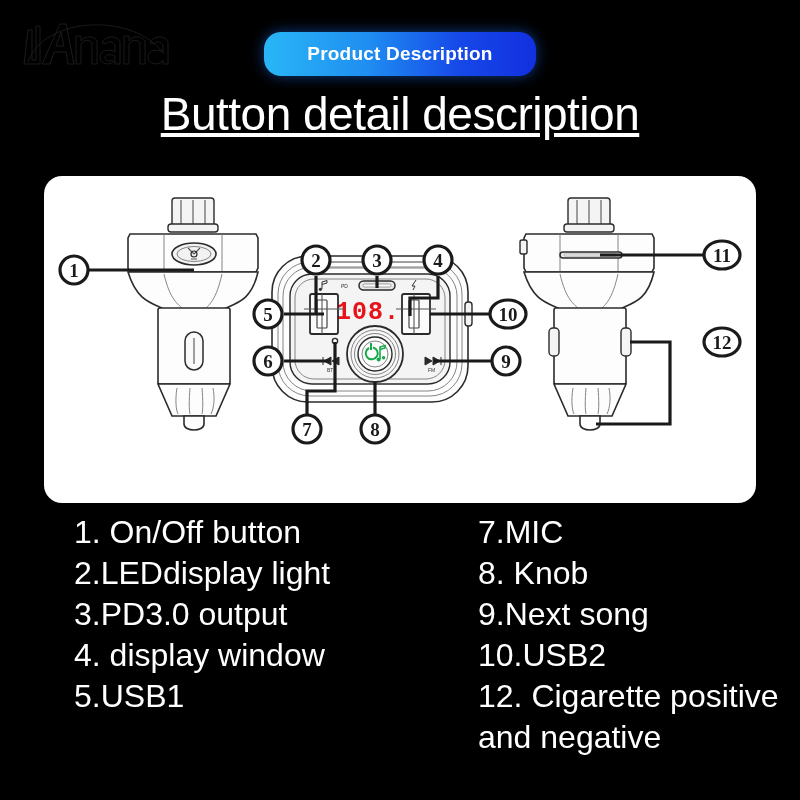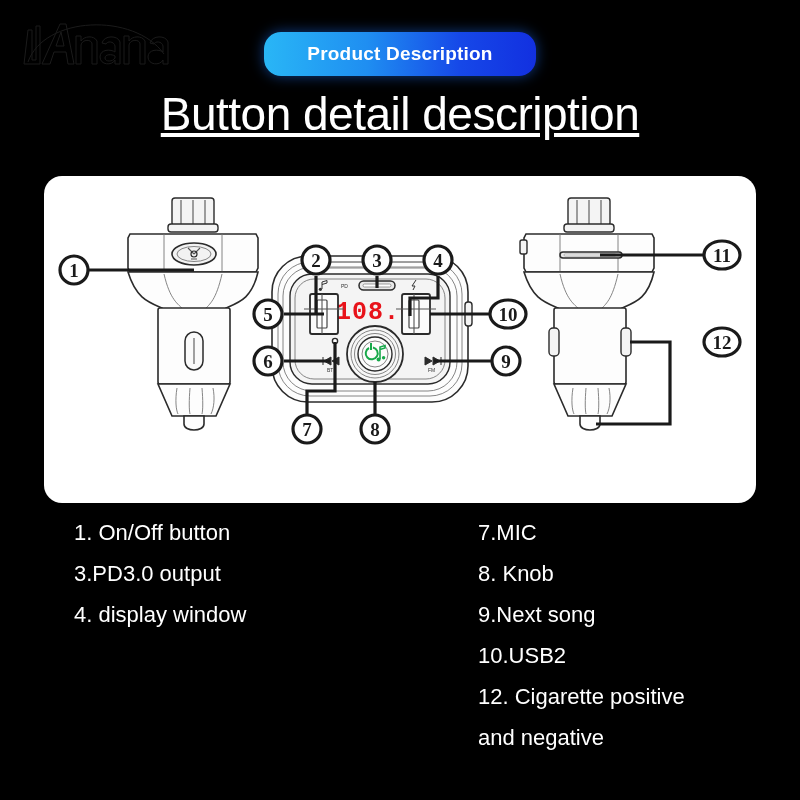--- a/index.html
+++ b/index.html
@@ -46,21 +46,21 @@
 
   
   #captions {
     position:absolute; left:0; top:512px; width:800px; height:288px;
     color:#fff;
   }
   .col { position:absolute; top:0; }
   .col.left  { left:74px;  width:380px; }
   .col.right { left:464px; width:330px;margin-left:14px; }
   .cap {
-    font-size:22px; font-weight:400; line-height:41px;
+    font-size:32px; font-weight:400; line-height:41px;
     white-space:pre-wrap;
   }
 </style>
 </head>
 <body>
 
 <div id="logo">
   <svg viewBox="0 0 160 62" xmlns="http://www.w3.org/2000/svg">
     <g fill="none" stroke="#1b1b1b" stroke-width="1">
       <path d="M14 52 C 30 6, 120 2, 150 44"></path>
@@ -289,22 +289,24 @@
   <g>
     <ellipse class="cal" cx="678" cy="166" rx="18" ry="14"></ellipse>
     <text class="calt" x="678" y="173">12</text>
   </g>
 </svg>
 </div>
 
 <div id="captions">
   <div class="col left">
     <div class="cap">1. On/Off button</div>
+    <div class="cap">2.LEDdisplay light</div>
     <div class="cap">3.PD3.0 output</div>
     <div class="cap">4. display window</div>
+    <div class="cap">5.USB1</div>
   </div>
   <div class="col right">
     <div class="cap">7.MIC</div>
     <div class="cap">8. Knob</div>
     <div class="cap">9.Next song</div>
     <div class="cap">10.USB2</div>
     <div class="cap">12. Cigarette positive
 and negative</div>
   </div>
 </div>

